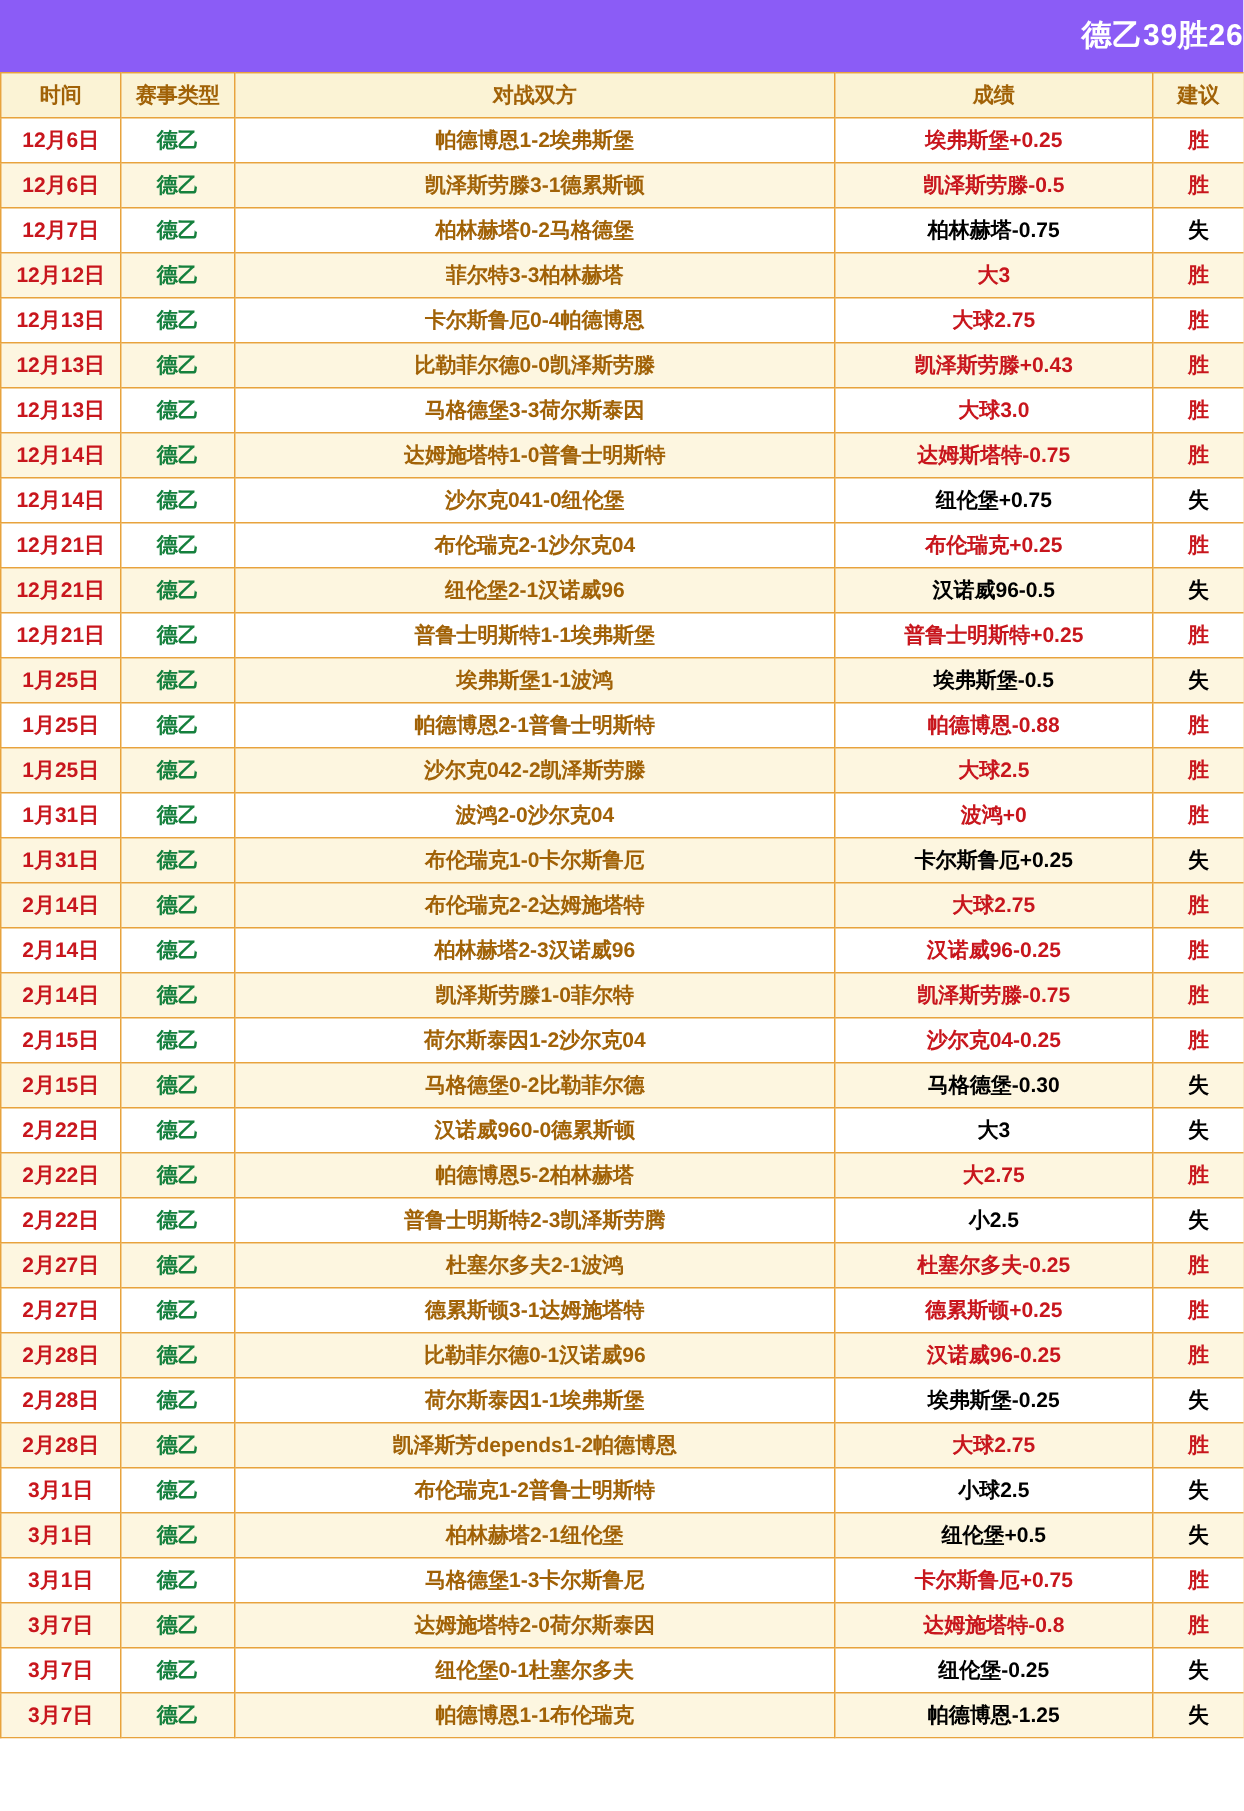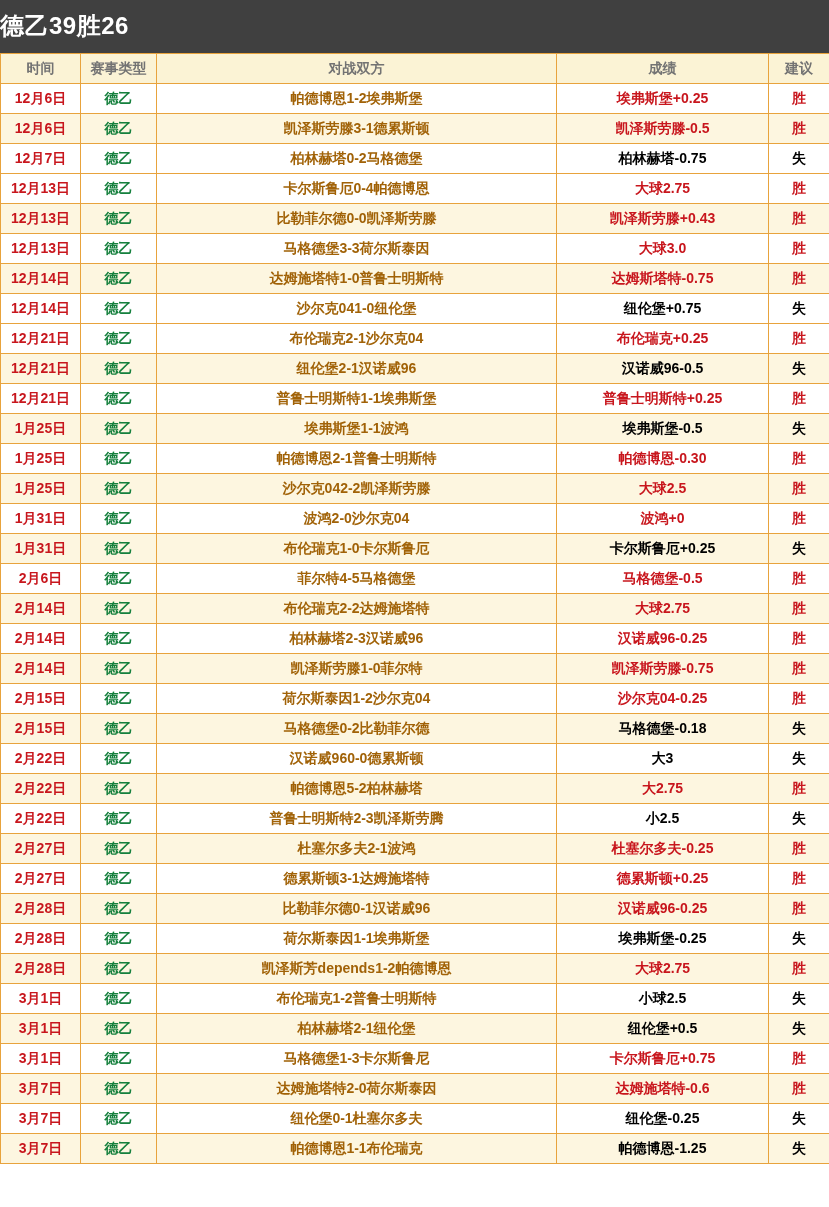--- a/index.html
+++ b/index.html
@@ -11,45 +11,45 @@
   body {
     width: 829px;
     font-family: "Liberation Sans", sans-serif;
   }
   .sheet {
     width: 829px;
     background: #ffffff;
     padding: 0;
   }
   .title-bar {
-    background: #404040;
+    background: #8b5cf6;
     color: #ffffff;
-    font-size: 24px;
+    font-size: 20px;
     font-weight: bold;
-    text-align: left;
+    text-align: right;
     padding: 10px 0 11px 0;
     letter-spacing: 0.5px;
   }
   table.grid {
     border-collapse: collapse;
     width: 829px;
     table-layout: fixed;
   }
   table.grid td, table.grid th {
     border: 1px solid #e8a33d;
     padding: 0;
     height: 30px;
     text-align: center;
     vertical-align: middle;
     font-size: 14px;
     font-weight: bold;
   }
   thead th {
     background: #fbf3d5;
-    color: #737373;
+    color: #a16207;
     font-size: 15px;
     height: 32px;
   }
   col.c-time { width: 80px; }
   col.c-type { width: 76px; }
   col.c-match { width: 400px; }
   col.c-score { width: 212px; }
   col.c-adv { width: 61px; }
 
   tr.row-odd td { background: #ffffff; }
@@ -104,20 +104,27 @@
           <td class="score hit">凯泽斯劳滕-0.5</td>
           <td class="adv win">胜</td>
         </tr>
         <tr class="row-odd">
           <td class="time">12月7日</td>
           <td class="type">德乙</td>
           <td class="match">柏林赫塔0-2马格德堡</td>
           <td class="score miss">柏林赫塔-0.75</td>
           <td class="adv lose">失</td>
         </tr>
+        <tr class="row-even">
+          <td class="time">12月12日</td>
+          <td class="type">德乙</td>
+          <td class="match">菲尔特3-3柏林赫塔</td>
+          <td class="score hit">大3</td>
+          <td class="adv win">胜</td>
+        </tr>
         <tr class="row-odd">
           <td class="time">12月13日</td>
           <td class="type">德乙</td>
           <td class="match">卡尔斯鲁厄0-4帕德博恩</td>
           <td class="score hit">大球2.75</td>
           <td class="adv win">胜</td>
         </tr>
         <tr class="row-even">
           <td class="time">12月13日</td>
           <td class="type">德乙</td>
@@ -171,21 +178,21 @@
           <td class="time">1月25日</td>
           <td class="type">德乙</td>
           <td class="match">埃弗斯堡1-1波鸿</td>
           <td class="score miss">埃弗斯堡-0.5</td>
           <td class="adv lose">失</td>
         </tr>
         <tr class="row-odd">
           <td class="time">1月25日</td>
           <td class="type">德乙</td>
           <td class="match">帕德博恩2-1普鲁士明斯特</td>
-          <td class="score hit">帕德博恩-0.30</td>
+          <td class="score hit">帕德博恩-0.88</td>
           <td class="adv win">胜</td>
         </tr>
         <tr class="row-even">
           <td class="time">1月25日</td>
           <td class="type">德乙</td>
           <td class="match">沙尔克042-2凯泽斯劳滕</td>
           <td class="score hit">大球2.5</td>
           <td class="adv win">胜</td>
         </tr>
         <tr class="row-odd">
@@ -195,27 +202,20 @@
           <td class="score hit">波鸿+0</td>
           <td class="adv win">胜</td>
         </tr>
         <tr class="row-even">
           <td class="time">1月31日</td>
           <td class="type">德乙</td>
           <td class="match">布伦瑞克1-0卡尔斯鲁厄</td>
           <td class="score miss">卡尔斯鲁厄+0.25</td>
           <td class="adv lose">失</td>
         </tr>
-        <tr class="row-odd">
-          <td class="time">2月6日</td>
-          <td class="type">德乙</td>
-          <td class="match">菲尔特4-5马格德堡</td>
-          <td class="score hit">马格德堡-0.5</td>
-          <td class="adv win">胜</td>
-        </tr>
         <tr class="row-even">
           <td class="time">2月14日</td>
           <td class="type">德乙</td>
           <td class="match">布伦瑞克2-2达姆施塔特</td>
           <td class="score hit">大球2.75</td>
           <td class="adv win">胜</td>
         </tr>
         <tr class="row-odd">
           <td class="time">2月14日</td>
           <td class="type">德乙</td>
@@ -234,21 +234,21 @@
           <td class="time">2月15日</td>
           <td class="type">德乙</td>
           <td class="match">荷尔斯泰因1-2沙尔克04</td>
           <td class="score hit">沙尔克04-0.25</td>
           <td class="adv win">胜</td>
         </tr>
         <tr class="row-even">
           <td class="time">2月15日</td>
           <td class="type">德乙</td>
           <td class="match">马格德堡0-2比勒菲尔德</td>
-          <td class="score miss">马格德堡-0.18</td>
+          <td class="score miss">马格德堡-0.30</td>
           <td class="adv lose">失</td>
         </tr>
         <tr class="row-odd">
           <td class="time">2月22日</td>
           <td class="type">德乙</td>
           <td class="match">汉诺威960-0德累斯顿</td>
           <td class="score miss">大3</td>
           <td class="adv lose">失</td>
         </tr>
         <tr class="row-even">
@@ -318,21 +318,21 @@
           <td class="time">3月1日</td>
           <td class="type">德乙</td>
           <td class="match">马格德堡1-3卡尔斯鲁尼</td>
           <td class="score hit">卡尔斯鲁厄+0.75</td>
           <td class="adv win">胜</td>
         </tr>
         <tr class="row-even">
           <td class="time">3月7日</td>
           <td class="type">德乙</td>
           <td class="match">达姆施塔特2-0荷尔斯泰因</td>
-          <td class="score hit">达姆施塔特-0.6</td>
+          <td class="score hit">达姆施塔特-0.8</td>
           <td class="adv win">胜</td>
         </tr>
         <tr class="row-odd">
           <td class="time">3月7日</td>
           <td class="type">德乙</td>
           <td class="match">纽伦堡0-1杜塞尔多夫</td>
           <td class="score miss">纽伦堡-0.25</td>
           <td class="adv lose">失</td>
         </tr>
         <tr class="row-even">

